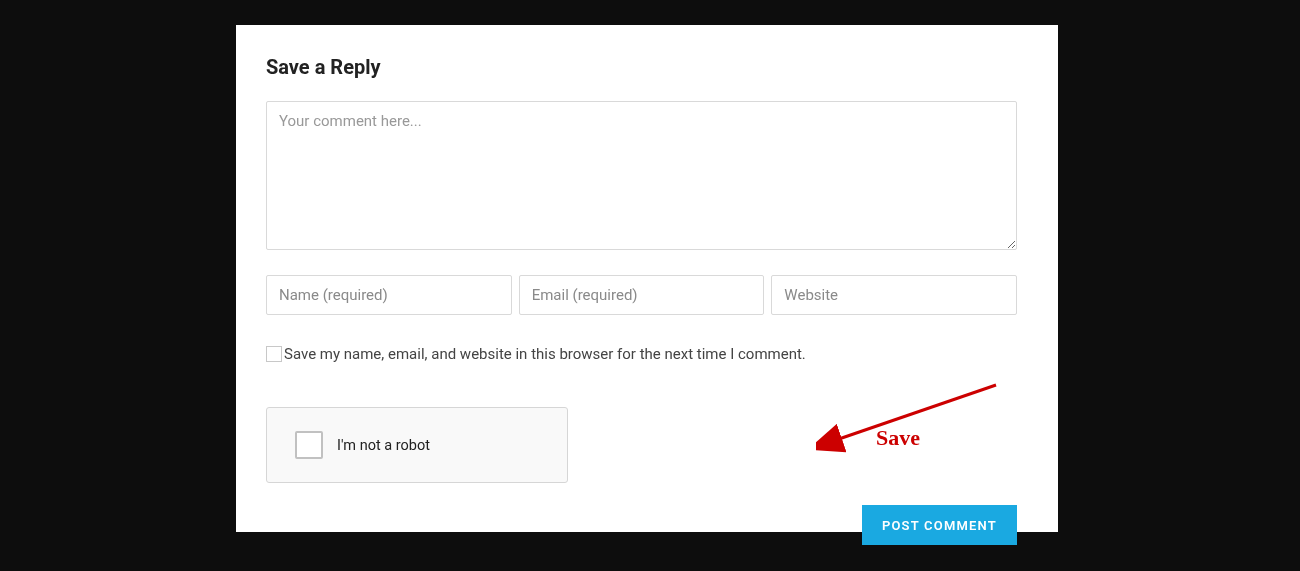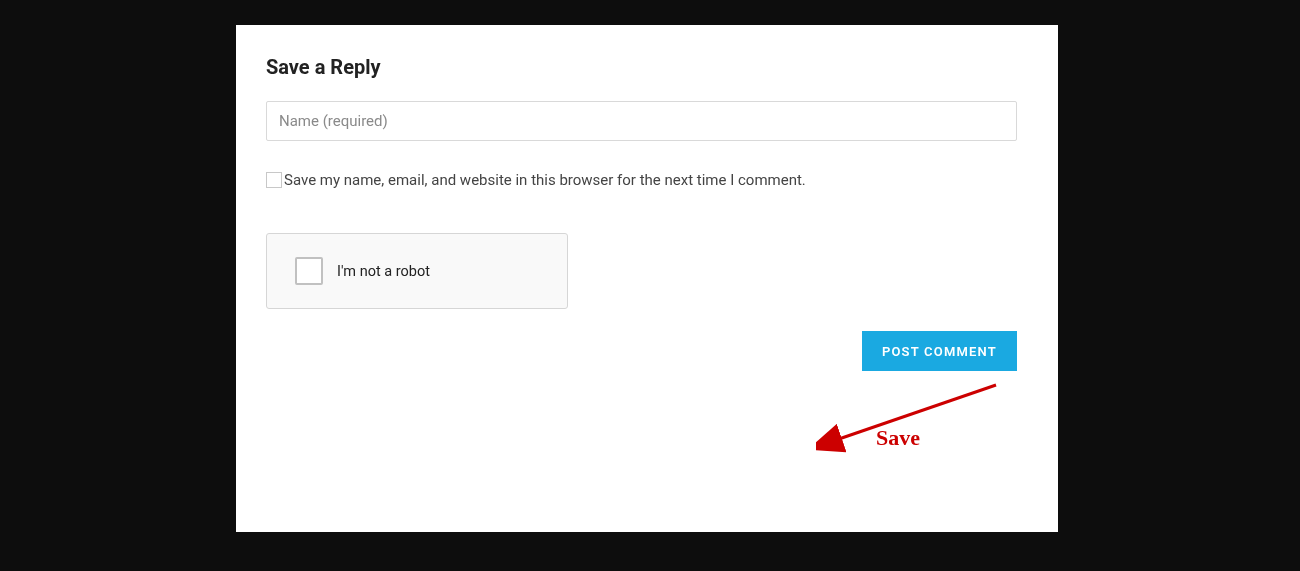--- a/index.html
+++ b/index.html
@@ -167,23 +167,26 @@
       color: #cc0000;
       pointer-events: none;
     }
   </style>
 </head>
 <body>
 
 <div class="card">
   <h3 class="heading">Save a Reply</h3>
 
+  <textarea class="comment-textarea" placeholder="Your comment here..." style=""></textarea>
 
   <div class="row">
     <input type="text" class="text-input" placeholder="Name (required)" style="">
+    <input type="text" class="text-input" placeholder="Email (required)" style="">
+    <input type="text" class="text-input" placeholder="Website" style="">
   </div>
 
   <div class="save-row">
     <div class="checkbox"></div>
     <span class="save-label">Save my name, email, and website in this browser for the next time I comment.</span>
   </div>
 
   <div class="recaptcha">
     <div class="recaptcha-check"></div>
     <span class="recaptcha-label">I'm not a robot</span>

